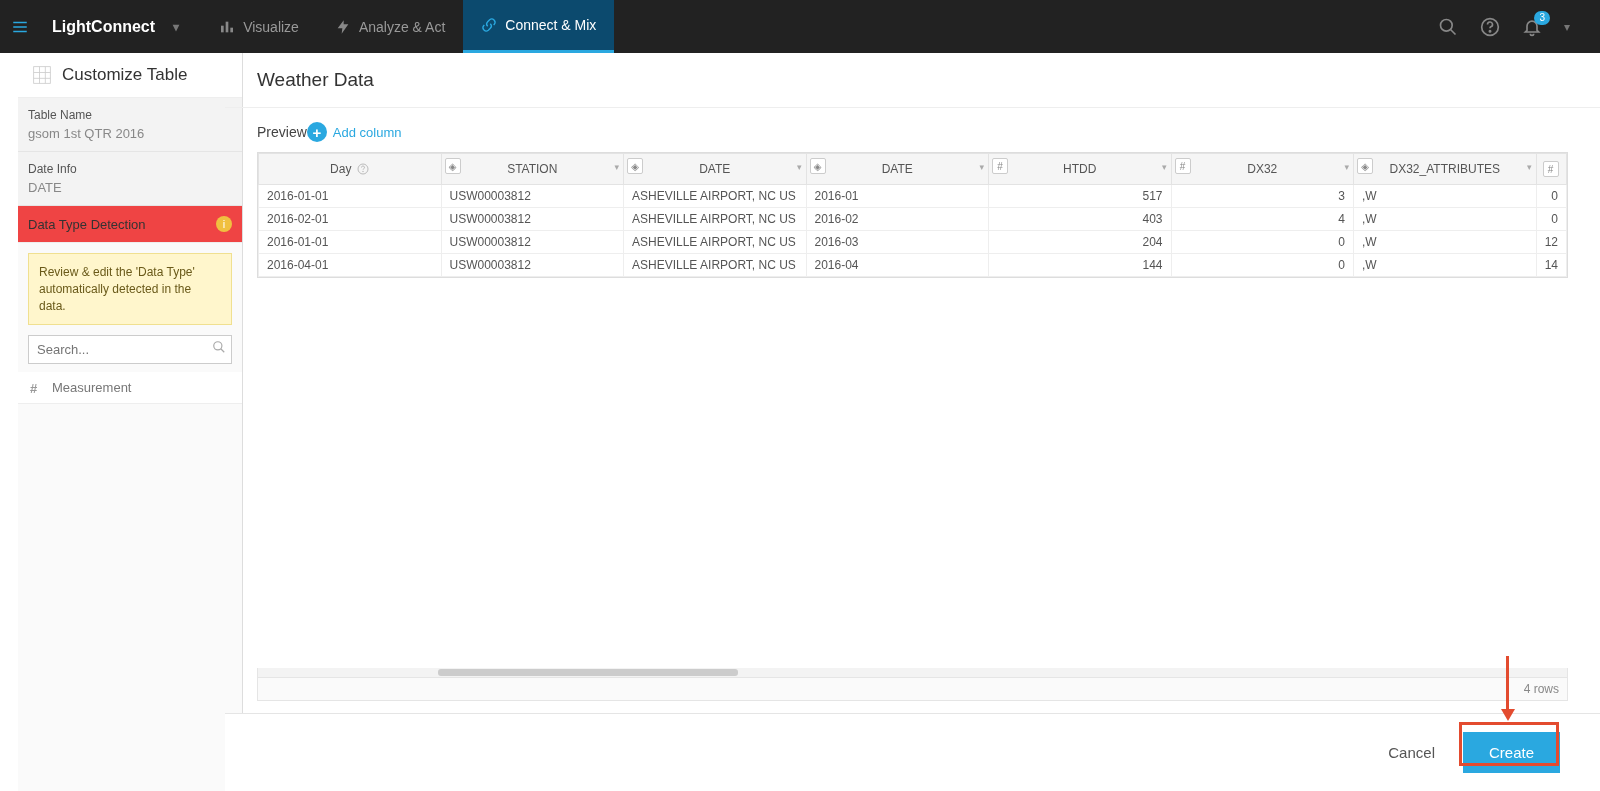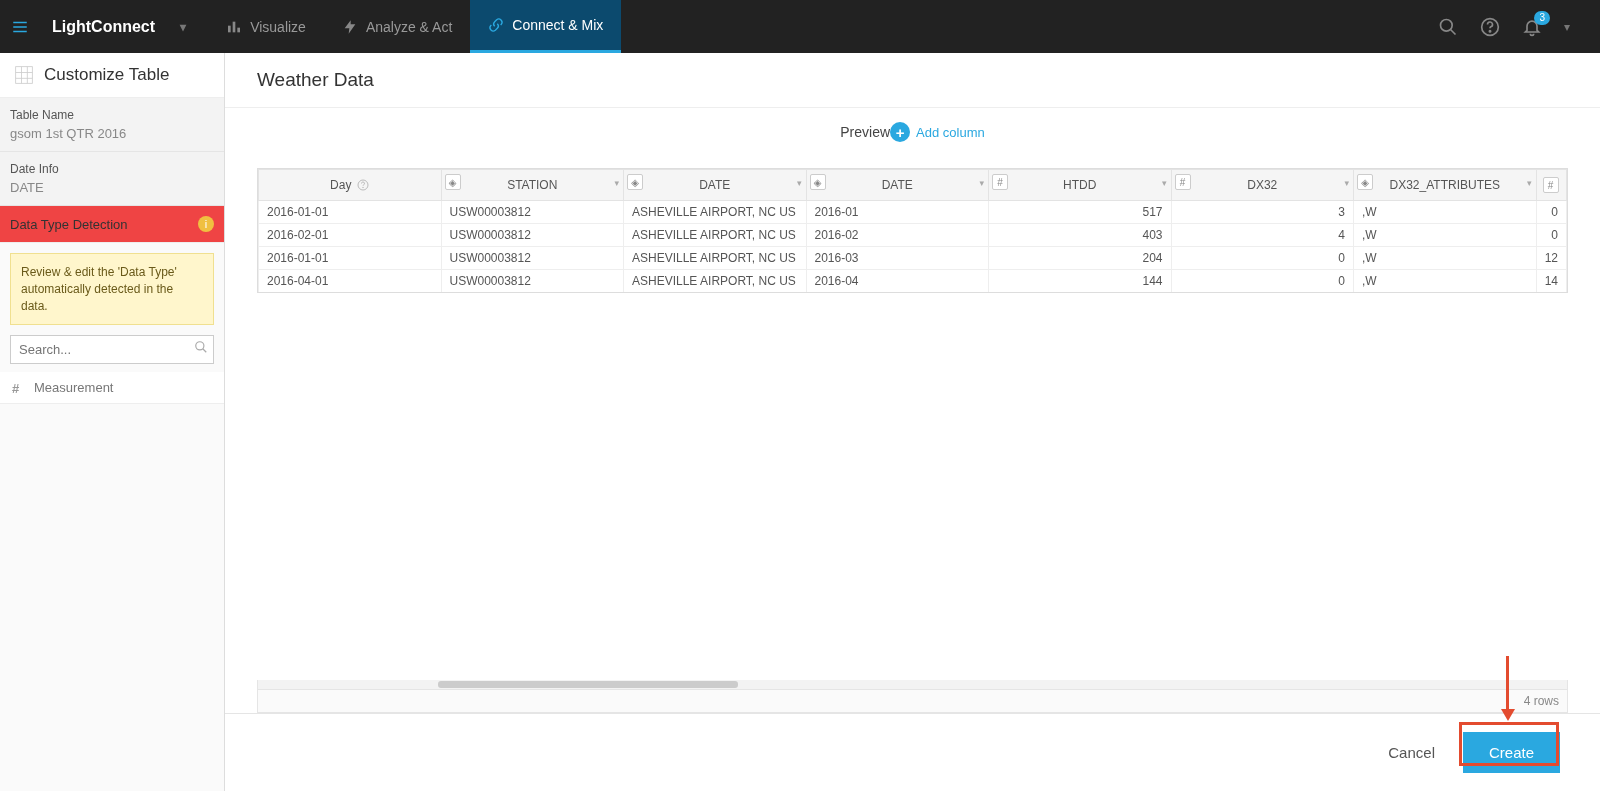--- a/index.html
+++ b/index.html
@@ -1,51 +1,51 @@
 <!DOCTYPE html>
 <html><head>
 <meta charset="utf-8">
 <style>
 * { box-sizing: border-box; margin: 0; padding: 0; }
 body { font-family: Arial, Helvetica, sans-serif; font-size: 13px; color: #333; background: #fff; width: 1600px; height: 791px; overflow: hidden; position: relative; }
 
 
 .topnav { background: #222; height: 53px; display: flex; align-items: center; color: #aaa; position: relative; }
 .hamburger { width: 40px; display:flex; align-items:center; justify-content:center; height:53px; color:#2a9fd6; font-size:18px; cursor:pointer;}
-.brand { color:#fff; font-weight:bold; font-size:16px; padding:0 12px; display:flex; align-items:center; gap:25px;}
+.brand { color:#fff; font-weight:bold; font-size:16px; padding:0 12px; display:flex; align-items:center; gap:18px;}
 .brand .chev { color:#777; font-size:12px;}
 .navtabs { display:flex; height:53px; margin-left:10px;}
 .navtab { display:flex; align-items:center; gap:8px; padding:0 18px; color:#999; cursor:pointer; font-size:14px; position:relative; height:53px;}
 .navtab.active { color:#fff; background:#0c4a6e; border-bottom:3px solid #2aa8e0;}
 .navtab svg { width:16px; height:16px;}
 .topicons { position:absolute; right:10px; top:0; height:53px; display:flex; align-items:center; gap:22px; padding-right:20px;}
 .topicons .icon { width:20px; height:20px; color:#888; cursor:pointer; position:relative;}
 .badge { position:absolute; top:-6px; right:-8px; background:#2aa8e0; color:#fff; font-size:10px; border-radius:8px; padding:1px 5px; line-height:1.2;}
 .topicons .chev-down { color:#777; font-size:12px;}
 
 
-.sidebar { position:absolute; left:0; top:53px; width:225px; bottom:0; border-right:1px solid #ddd; background:#fafafa;}
+.sidebar { position:absolute; left:18px; top:53px; width:225px; bottom:0; border-right:1px solid #ddd; background:#fafafa;}
 .side-title { display:flex; align-items:center; gap:10px; padding:12px 14px; font-size:17px; background:#fff; border-bottom:1px solid #eee;}
 .side-title .grid-icon { width:20px; height:20px; color:#bbb;}
 .side-section { border-bottom:1px solid #e5e5e5; background:#f3f3f3;}
 .side-section .label { font-size:12px; color:#555; padding:10px 10px 4px;}
 .side-section .val { font-size:13px; color:#888; padding:0 10px 10px;}
 .side-dtype { display:flex; align-items:flex-end; justify-content:space-between; padding:10px; background:#ef4444; border-bottom:1px solid #eee;}
 .side-dtype .info-badge { width:16px; height:16px; border-radius:50%; background:#f0c040; color:#fff; font-size:11px; display:flex; align-items:center; justify-content:center;}
 .side-note { margin:10px; background:#fff6cc; border:1px solid #f0e090; padding:10px; font-size:12px; color:#6a5a1a; line-height:1.4;}
 .side-search { margin:8px 10px; position:relative;}
 .side-search input { width:100%; border:1px solid #ccc; padding:6px 34px 6px 8px; font-size:13px;}
 .side-search .mag { position:absolute; right:6px; top:5px; width:14px; height:14px; color:#aaa;}
 .side-row { display:flex; align-items:center; gap:8px; padding:8px 12px; color:#777; font-size:13px; border-bottom:1px solid #eee; cursor:pointer; background:#fff;}
 .side-row .sicon { width:14px; height:14px; color:#999;}
 
 
 .main { position:absolute; left:225px; right:0; top:53px; bottom:78px; display:flex; flex-direction:column; }
 .main-header { padding:16px 32px; font-size:19px; color:#333; border-bottom:1px solid #eee; }
-.preview-row { display:flex; align-items:center; justify-content:center; padding:14px 32px 26px; }
+.preview-row { display:flex; align-items:center; justify-content:flex-start; padding:14px 32px 10px; }
 .preview-row .label { font-size:14px; color:#444;}
 .addcol { color:#2aa8e0; display:flex; align-items:center; gap:6px; cursor:pointer; font-size:13px;}
 .addcol .plus { width:20px; height:20px; border-radius:50%; background:#2aa8e0; color:#fff; display:flex; align-items:center; justify-content:center; font-size:15px; font-weight:bold;}
 
 
 .tablewrap { margin:0 32px; border:1px solid #ddd; overflow:hidden; position:relative; }
 table { border-collapse:collapse; width:100%; table-layout:fixed;}
 th { background:#f5f5f5; border:1px solid #e3e3e3; padding:7px 6px; font-weight:normal; font-size:12px; color:#555; white-space:nowrap; text-align:center; position:relative;}
 th .th-inner { display:flex; align-items:center; justify-content:center; gap:6px;}
 th .type-box { position:absolute; left:3px; top:4px; width:16px; height:16px; border:1px solid #ccc; border-radius:2px; display:flex; align-items:center; justify-content:center; font-size:10px; color:#888; background:#fff;}

